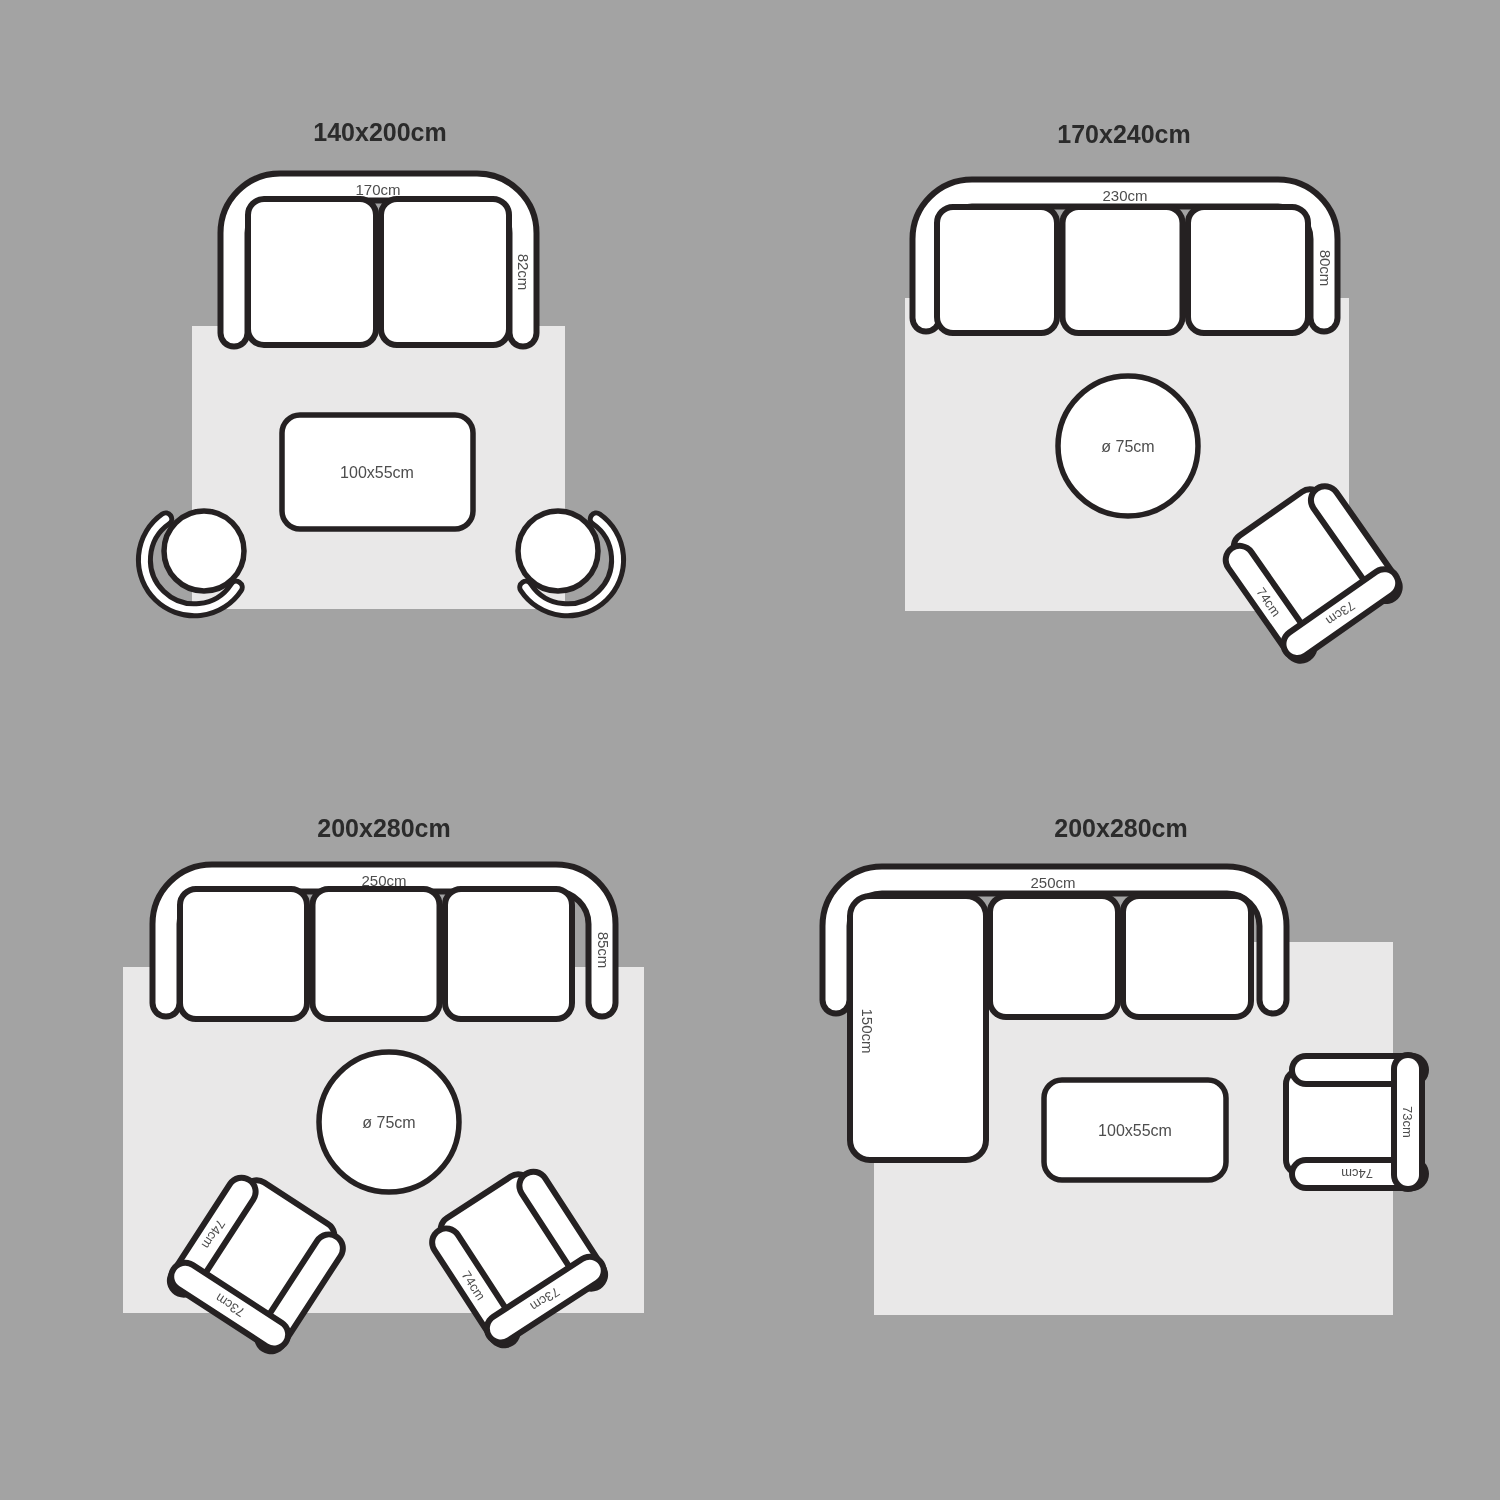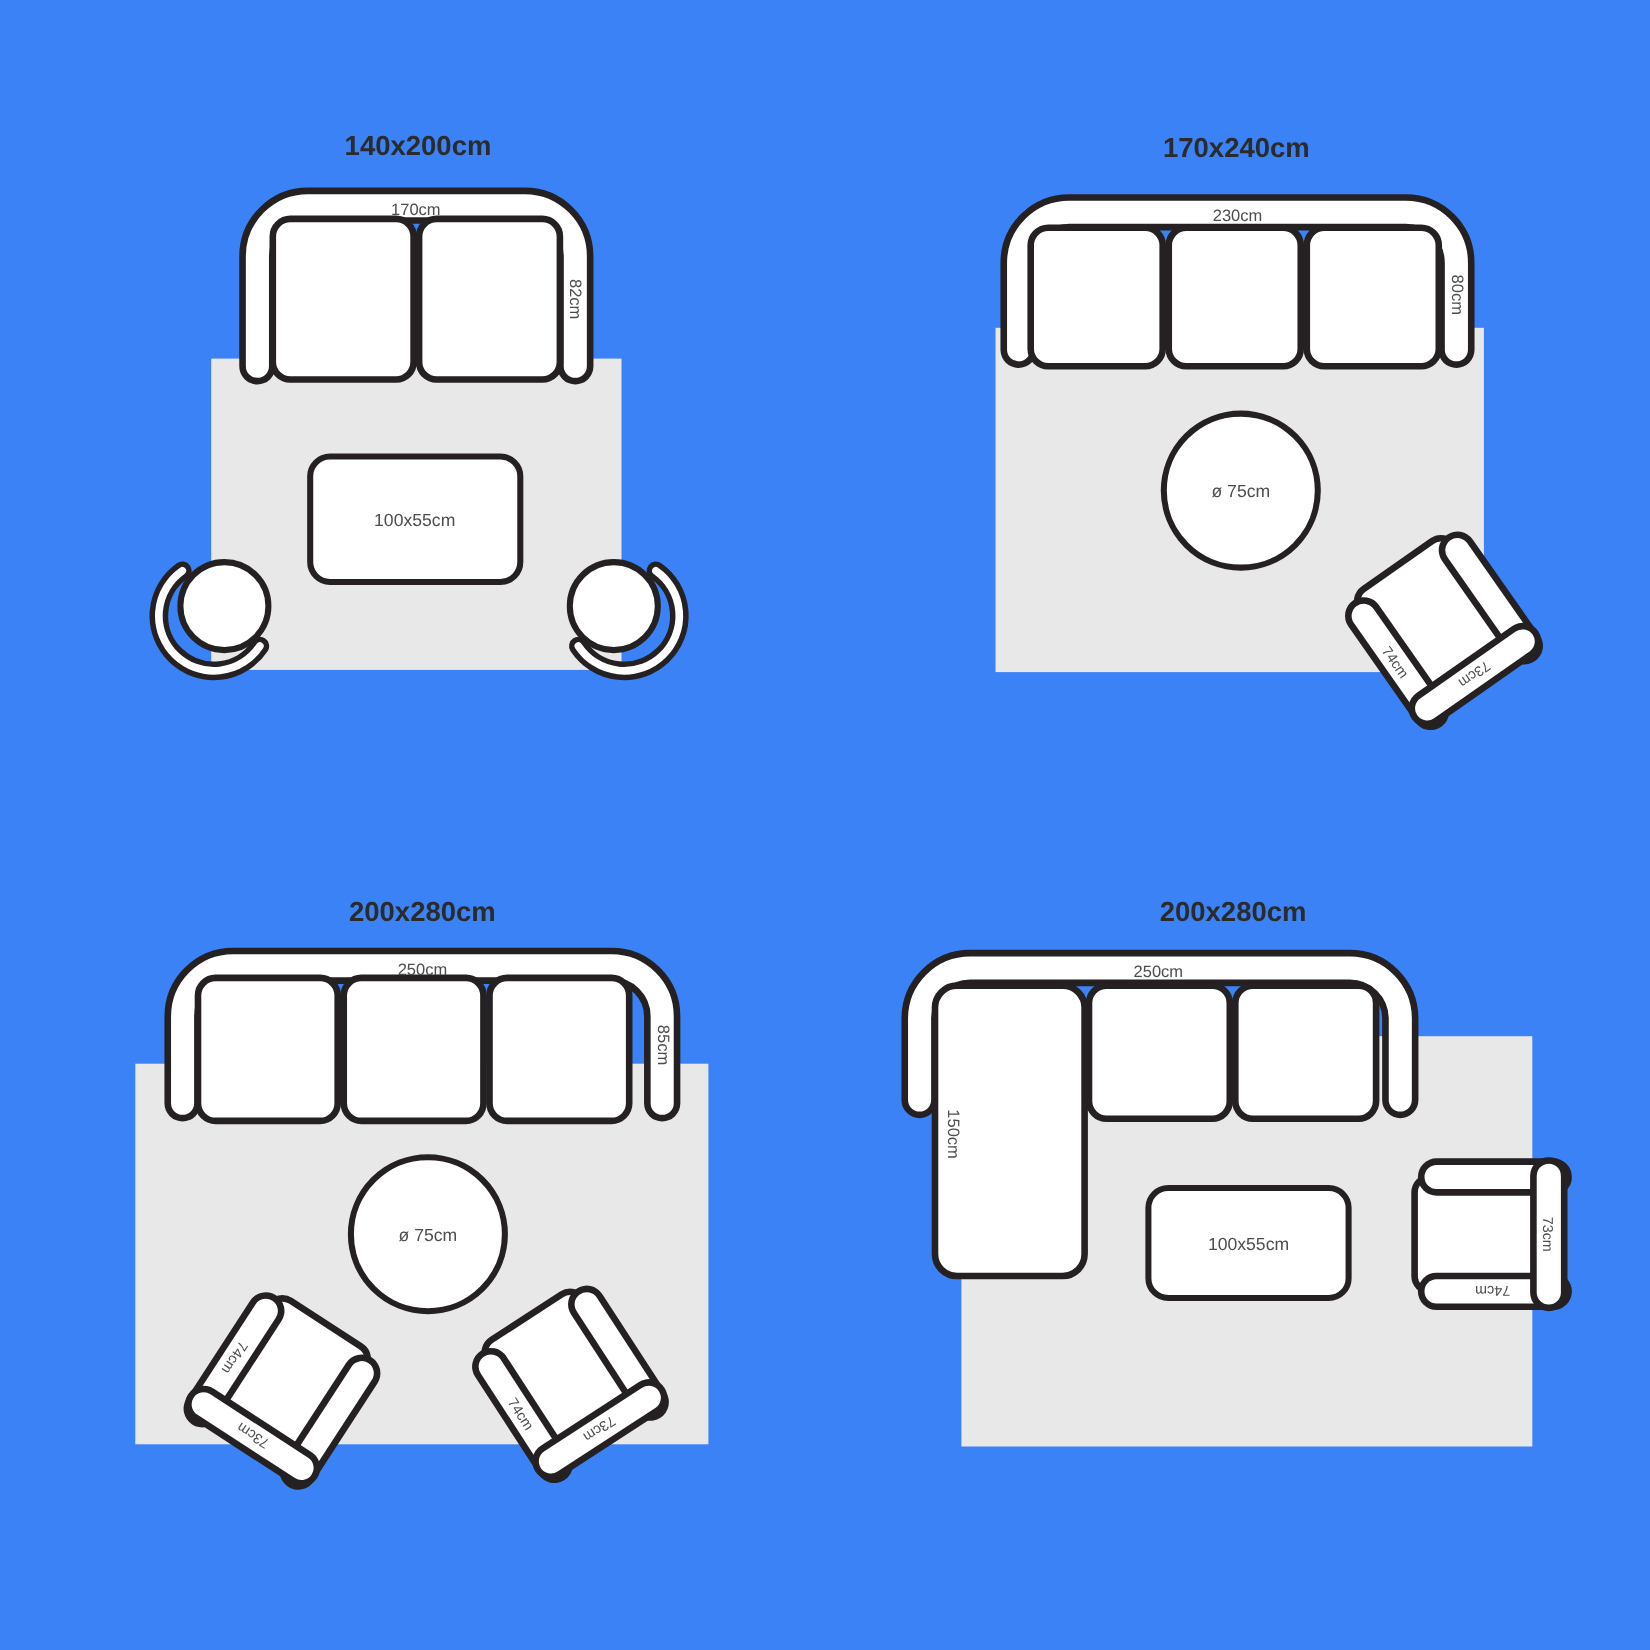--- a/index.html
+++ b/index.html
@@ -1,16 +1,16 @@
 <!DOCTYPE html>
 <html><head>
 <meta charset="utf-8">
 <style>
   html,body{margin:0;padding:0;background:#ffffff;}
-  .canvas{width:1500px;height:1500px;position:relative;background:#3b82f6;overflow:hidden;
+  .canvas{width:1500px;height:1500px;position:relative;background:#a3a3a3;overflow:hidden;
           font-family:"Liberation Sans", sans-serif;}
   svg text{font-family:"Liberation Sans", sans-serif;}
   .title{font-size:25px;font-weight:600;fill:#2b2b2b;}
   .lbl{font-size:15px;fill:#4d4d4d;}
   .lbl16{font-size:16px;fill:#4d4d4d;}
   .lbl13{font-size:13px;fill:#4d4d4d;}
   .rug{fill:#e9e8e8;}
   .frame-b{fill:none;stroke:#252122;stroke-width:33;stroke-linecap:round;stroke-linejoin:round;}
   .frame-w{fill:none;stroke:#ffffff;stroke-width:21;stroke-linecap:round;stroke-linejoin:round;}
   .cushion{fill:#ffffff;stroke:#252122;stroke-width:6;}

